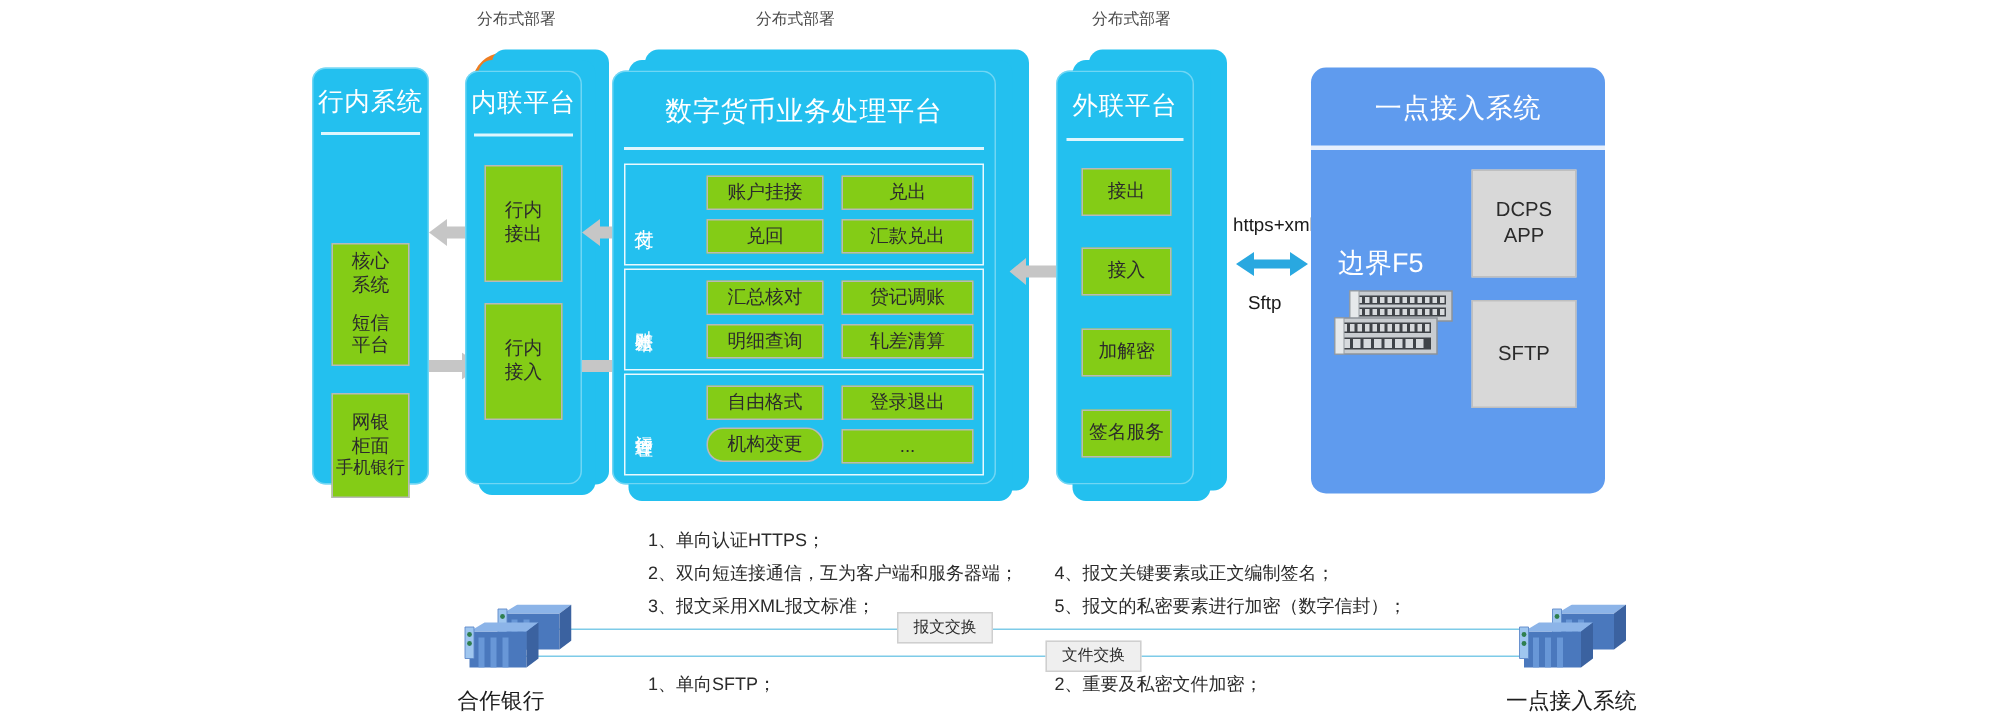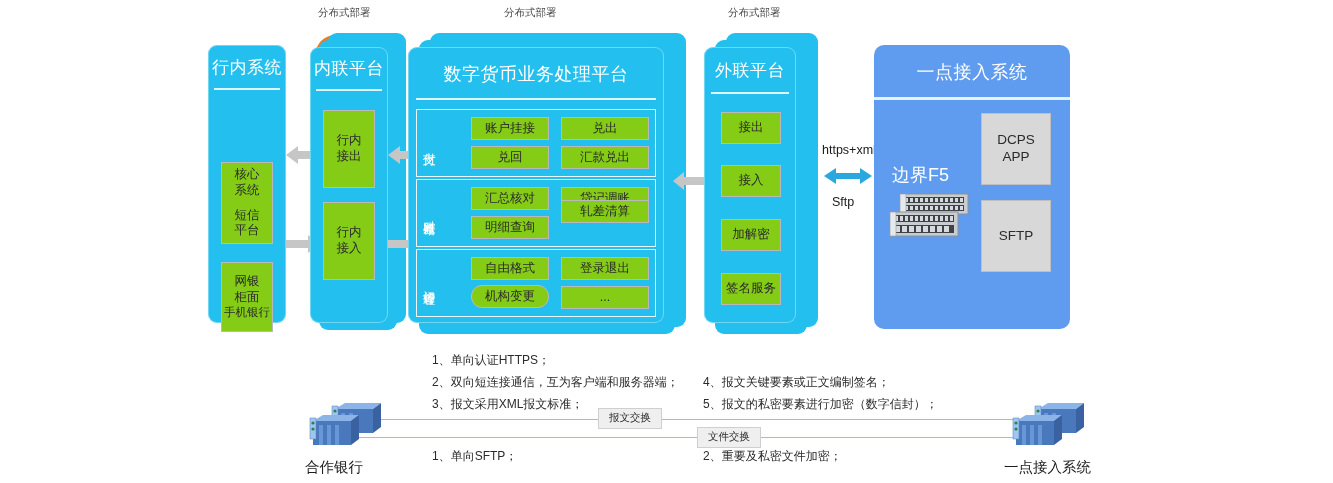--- a/index.html
+++ b/index.html
@@ -168,21 +168,21 @@
       <div class="chip" style="position:absolute; left:144px; top:36px; width:88px; height:23px;">汇款兑出</div>
     </div>
 
     <div class="grp" style="left:8px; top:132px; width:240px; height:68px;">
       <div class="vlabel" style="left:4px; top:0; height:66px;">
         <span style="font-size:12px;">对账差错</span>
       </div>
       <div class="chip" style="position:absolute; left:54px; top:7px; width:78px; height:23px;">汇总核对</div>
       <div class="chip" style="position:absolute; left:144px; top:7px; width:88px; height:23px;">贷记调账</div>
       <div class="chip" style="position:absolute; left:54px; top:36px; width:78px; height:23px;">明细查询</div>
-      <div class="chip" style="position:absolute; left:144px; top:20px; width:88px; height:23px;">轧差清算</div>
+      <div class="chip" style="position:absolute; left:144px; top:36px; width:88px; height:23px;">轧差清算</div>
     </div>
 
     <div class="grp" style="left:8px; top:202px; width:240px; height:68px;">
       <div class="vlabel" style="left:4px; top:0; height:66px;">
         <span style="font-size:12px;">运行管理</span>
       </div>
       <div class="chip" style="position:absolute; left:54px; top:7px; width:78px; height:23px;">自由格式</div>
       <div class="chip" style="position:absolute; left:144px; top:7px; width:88px; height:23px;">登录退出</div>
       <div class="chip" style="position:absolute; left:54px; top:35px; width:78px; height:23px;border-radius:11px;">机构变更</div>
       <div class="chip" style="position:absolute; left:144px; top:36px; width:88px; height:23px;">...</div>

